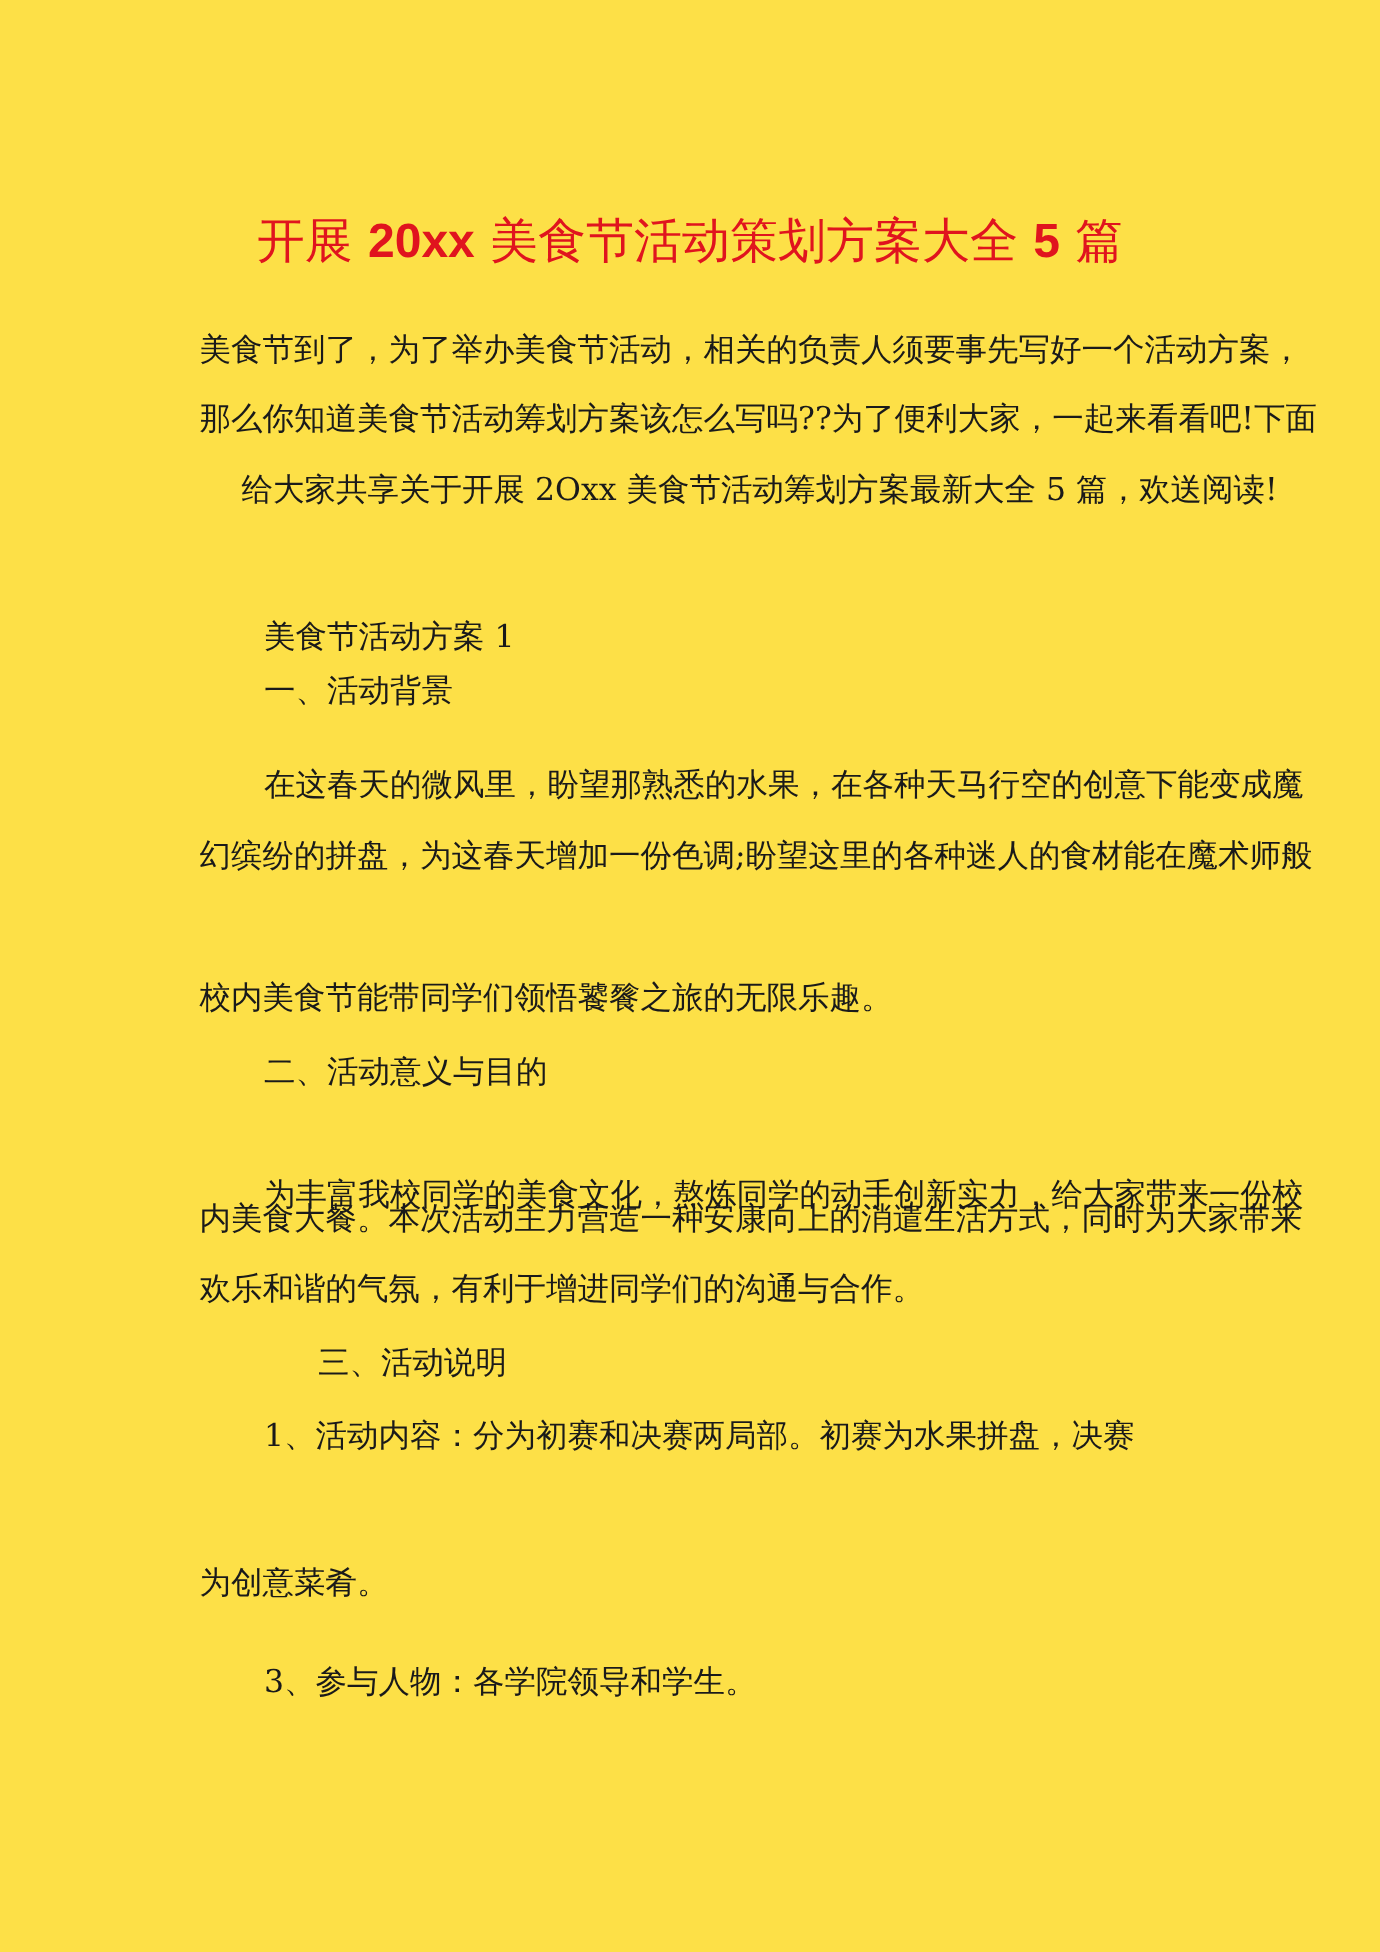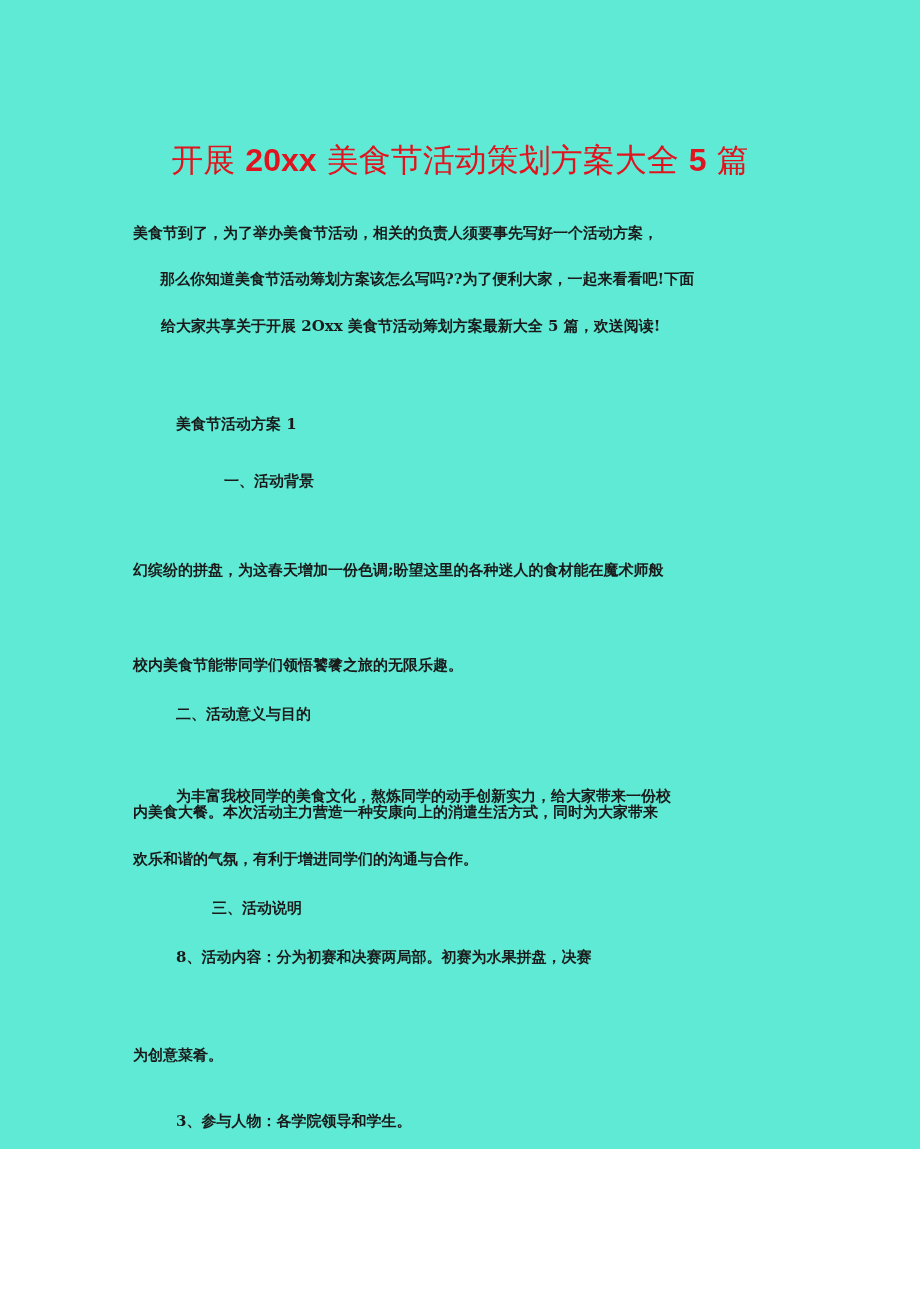--- a/index.html
+++ b/index.html
@@ -13,76 +13,76 @@
       position: relative;
       overflow: hidden;
       font-family: "DejaVu Serif", "Liberation Serif", serif;
       color: #1a1a1a;
     }
     .page {
       position: absolute;
       left: 0;
       top: 0;
       width: 920px;
-      height: 1149px;
-      background: #5eead4;
+      height: 1301px;
+      background: #fde047;
     }
     .title {
       position: absolute;
       left: 0;
       top: 136px;
       width: 920px;
       text-align: center;
       font-size: 32px;
       line-height: 48px;
       color: #e0141e;
       letter-spacing: 0px;
       white-space: nowrap;
     }
     .title .num {
       font-family: "Liberation Sans", "DejaVu Sans", sans-serif;
       font-weight: bold;
     }
     .line {
       position: absolute;
       left: 133px;
-      font-size: 15px;
+      font-size: 21px;
       line-height: 26px;
       white-space: nowrap;
       color: #1a1a1a;
-      font-weight: bold;
     }
     .indent { left: 176px; }
   </style>
 </head>
 <body>
 
 <div class="page">
 
   <div class="title">
     <span>开展</span>
     <span class="num">20xx</span>
     <span>美食节活动策划方案大全</span>
     <span class="num">5</span>
     <span>篇</span>
   </div>
 
   <div class="line" style="top:220px;">美食节到了，为了举办美食节活动，相关的负责人须要事先写好一个活动方案，</div>
-  <div class="line" style="top:266px;margin-left:27px;">那么你知道美食节活动筹划方案该怎么写吗??为了便利大家，一起来看看吧!下面</div>
+  <div class="line" style="top:266px;">那么你知道美食节活动筹划方案该怎么写吗??为了便利大家，一起来看看吧!下面</div>
   <div class="line" style="top:313px;margin-left:28px;">给大家共享关于开展 2Oxx 美食节活动筹划方案最新大全 5 篇，欢送阅读!</div>
 
   <div class="line indent" style="top:411px;">美食节活动方案 1</div>
 
-  <div class="line indent" style="top:468px;margin-left:48px;">一、活动背景</div>
+  <div class="line indent" style="top:447px;">一、活动背景</div>
+  <div class="line indent" style="top:510px;">在这春天的微风里，盼望那熟悉的水果，在各种天马行空的创意下能变成魔</div>
   <div class="line" style="top:557px;text-align:center;">幻缤纷的拼盘，为这春天增加一份色调;盼望这里的各种迷人的食材能在魔术师般</div>
   <div class="line" style="top:652px;">校内美食节能带同学们领悟饕餮之旅的无限乐趣。</div>
 
   <div class="line indent" style="top:701px;">二、活动意义与目的</div>
   <div class="line indent" style="top:783px;">为丰富我校同学的美食文化，熬炼同学的动手创新实力，给大家带来一份校</div>
   <div class="line" style="top:846px;">欢乐和谐的气氛，有利于增进同学们的沟通与合作。</div>
   <div class="line" style="top:799px;">内美食大餐。本次活动主力营造一种安康向上的消遣生活方式，同时为大家带来</div>
 
   <div class="line indent" style="top:895px;margin-left:36px;">三、活动说明</div>
-  <div class="line indent" style="top:944px;">8、活动内容：分为初赛和决赛两局部。初赛为水果拼盘，决赛</div>
+  <div class="line indent" style="top:944px;">1、活动内容：分为初赛和决赛两局部。初赛为水果拼盘，决赛</div>
   <div class="line" style="top:1042px;">为创意菜肴。</div>
   <div class="line indent" style="top:1108px;">3、参与人物：各学院领导和学生。</div>
 
 </div>
 
 </body></html>

